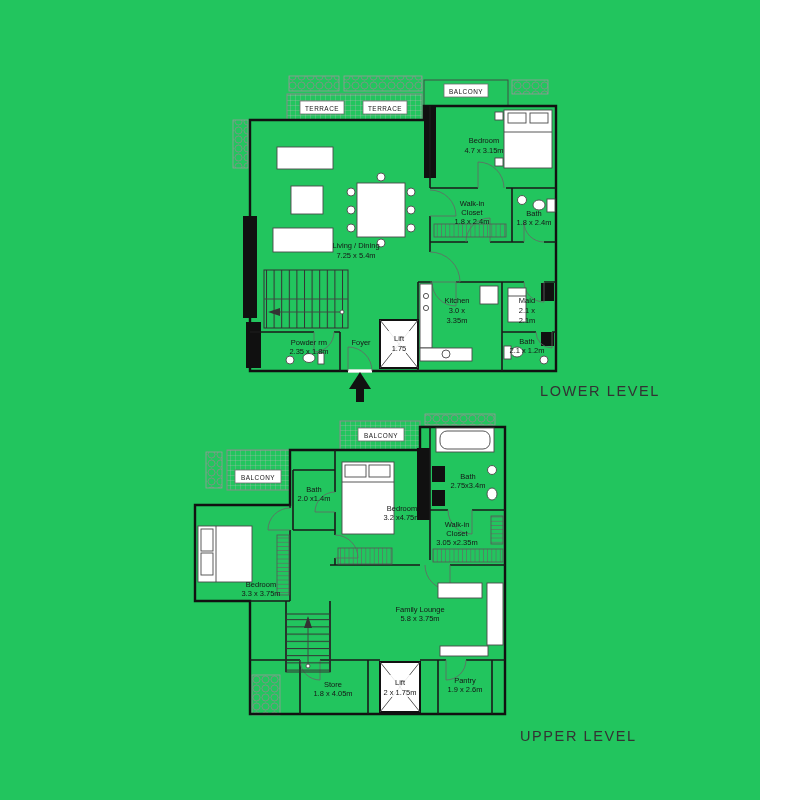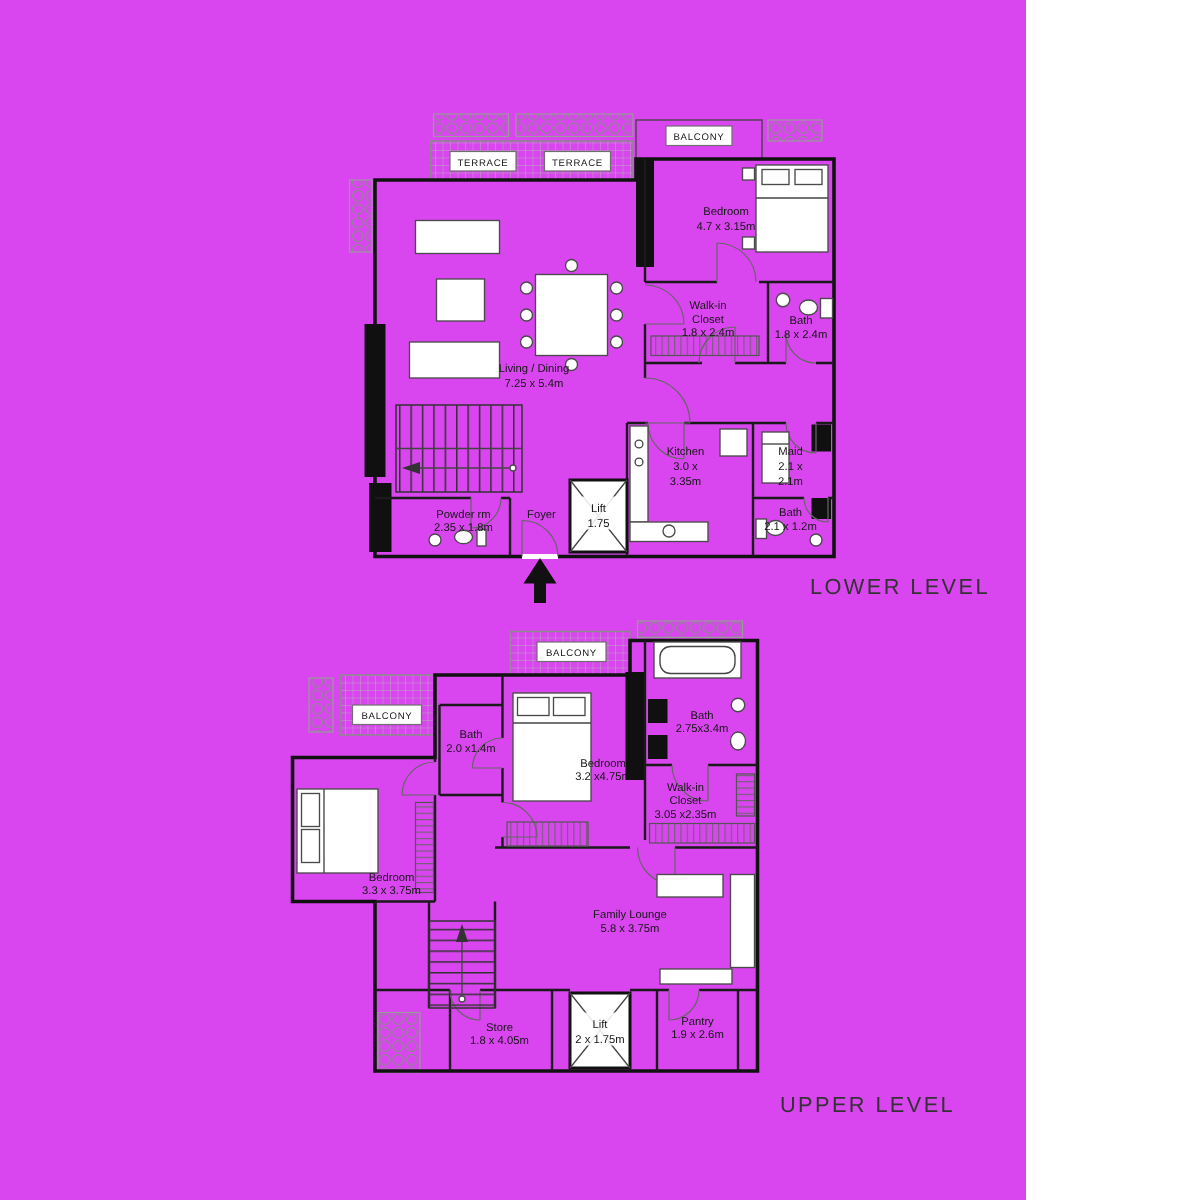--- a/index.html
+++ b/index.html
@@ -1,16 +1,16 @@
 <!DOCTYPE html>
 <html><head>
 <meta charset="utf-8">
 <style>
   html,body{margin:0;padding:0;background:#fff;}
-  #stage{width:684px;height:800px;background:#d946ef;position:relative;overflow:hidden;}
+  #stage{width:760px;height:800px;background:#22c55e;position:relative;overflow:hidden;}
   svg{display:block;}
   .ow{stroke:#111;stroke-width:2.4;fill:none;stroke-linejoin:miter;}
   .w{stroke:#1a1a1a;stroke-width:1.6;fill:none;}
   .thin{stroke:#444;stroke-width:0.9;fill:none;}
   .f{stroke:#4a4a4a;stroke-width:0.9;fill:#fff;}
   .d{stroke:#666;stroke-width:0.8;fill:none;}
   .blk{fill:#101010;stroke:none;}
   .hatch{fill:url(#grid);stroke:#8a8a8a;stroke-width:1;}
   .scal{fill:url(#scallop);stroke:#9a9a9a;stroke-width:0.8;}
   .treadV{fill:url(#stairV);stroke:#333;stroke-width:1;}

